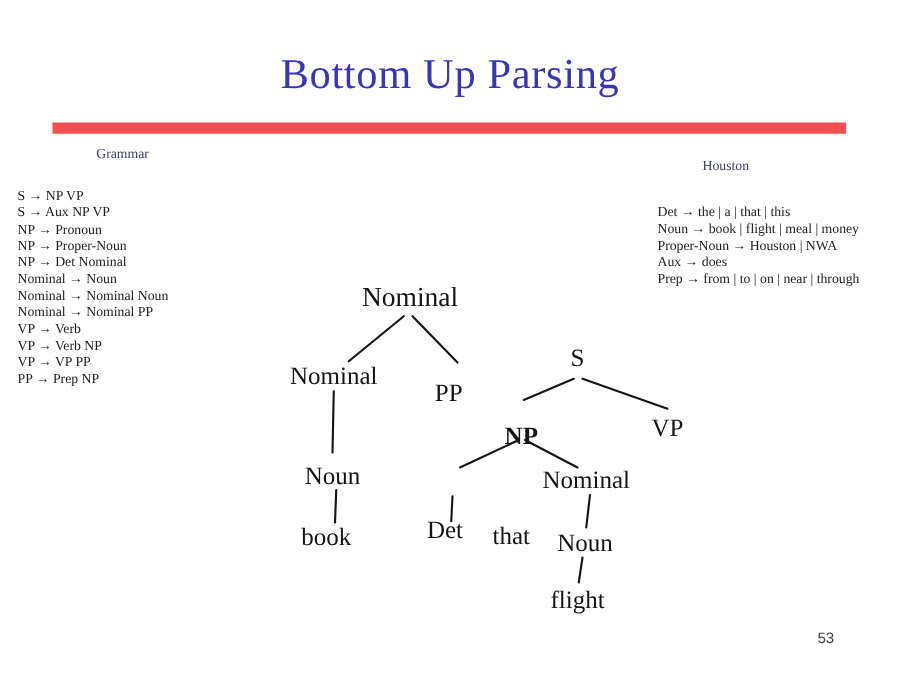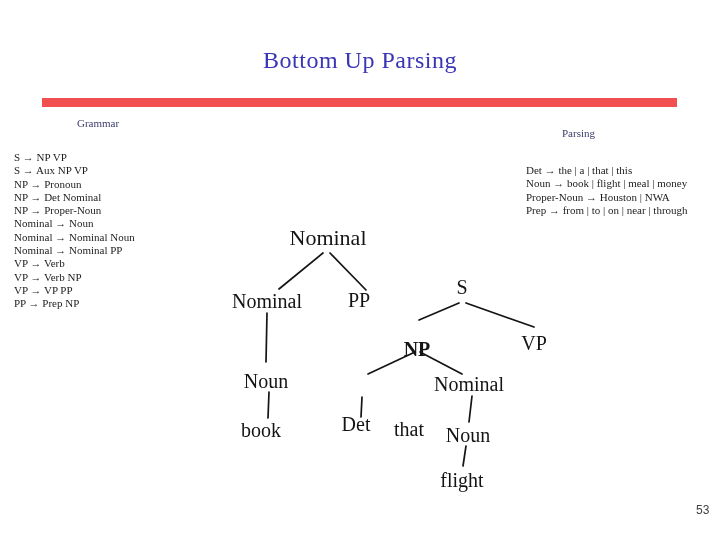--- a/index.html
+++ b/index.html
@@ -13,21 +13,21 @@
     position: relative;
     overflow: hidden;
     font-family: "Liberation Serif", "DejaVu Serif", serif;
   }
   .slide-title {
     position: absolute;
     left: 0;
     top: 42px;
     width: 720px;
     text-align: center;
-    font-size: 24px;
+    font-size: 34px;
     line-height: 36px;
     color: #3935b5;
     letter-spacing: 0.5px;
   }
   .accent-bar {
     position: absolute;
     left: 42px;
     top: 98px;
     width: 635px;
     height: 9px;
@@ -60,71 +60,71 @@
   .tnode {
     position: absolute;
     transform: translateX(-50%);
     font-size: 20px;
     line-height: 22px;
     color: #141414;
     white-space: nowrap;
   }
   #n-nominal-top { left: 328px; top: 227px; font-size: 22px; }
   #n-nominal-left { left: 267px; top: 290px; }
-  #n-pp { left: 359px; top: 289px; text-align: center; }
+  #n-pp { left: 359px; top: 304px; text-align: center; }
   #n-noun-left { left: 266px; top: 370px; }
   #n-book { left: 261px; top: 419px; }
   #n-s { left: 462px; top: 276px; }
   #n-np { left: 417px; top: 338px; font-weight: bold; }
   #n-vp { left: 534px; top: 332px; }
   #n-det { left: 356px; top: 368px; margin-top: 45px; }
   #n-nominal-right { left: 469px; top: 373px; }
   #n-that { left: 362px; top: 418px; margin-left: 47px; }
   #n-noun-right { left: 468px; top: 424px; }
   #n-flight { left: 462px; top: 469px; }
   .page-number {
     position: absolute;
     left: 654px;
     top: 503px;
     font-family: "Liberation Sans", "DejaVu Sans", sans-serif;
     font-size: 12px;
     color: #3f3f3f;
-    margin-left: 42px;
   }
 </style>
 </head>
 <body>
 
 <div class="slide-title">Bottom Up Parsing</div>
 
 <div class="accent-bar"></div>
 
 <div class="section-heading" id="grammar-heading">Grammar</div>
 
 <div class="rule-list" id="grammar-rules">
   <div>S → NP VP</div>
   <div>S → Aux NP VP</div>
   <div>NP → Pronoun</div>
+  <div>NP → Proper-Noun</div>
   <div>NP → Det Nominal</div>
-  <div>NP → Proper-Noun</div>
   <div>Nominal → Noun</div>
   <div>Nominal → Nominal Noun</div>
   <div>Nominal → Nominal PP</div>
   <div>VP → Verb</div>
   <div>VP → Verb NP</div>
   <div>VP → VP PP</div>
   <div>PP → Prep NP</div>
 </div>
 
-<div class="section-heading" id="lexicon-heading">Parsing</div>
+<div class="section-heading" id="lexicon-heading">Houston</div>
 
 <div class="rule-list" id="lexicon-entries">
   <div>Det → the | a | that | this</div>
   <div>Noun → book | flight | meal | money</div>
   <div>Proper-Noun → Houston | NWA</div>
+  <div>Aux → does</div>
   <div>Prep → from | to | on | near | through</div>
 </div>
 
 <svg id="tree-edges" viewBox="0 0 720 540" xmlns="http://www.w3.org/2000/svg">
   <g stroke="#141414" stroke-width="1.7" stroke-linecap="round">
     <line x1="323" y1="253" x2="279" y2="289"></line>
     <line x1="330" y1="253" x2="366" y2="290"></line>
     <line x1="267" y1="313" x2="266" y2="362"></line>
     <line x1="269" y1="392" x2="268" y2="418"></line>
     <line x1="459" y1="303" x2="419" y2="320"></line>

